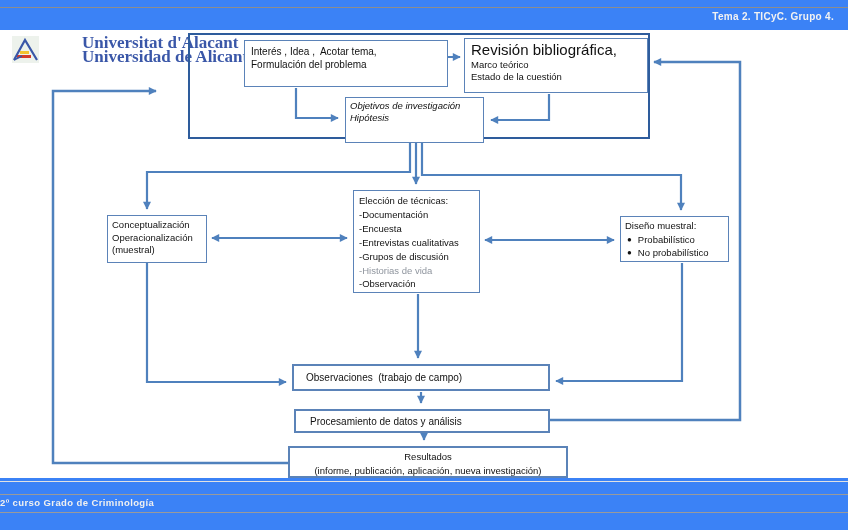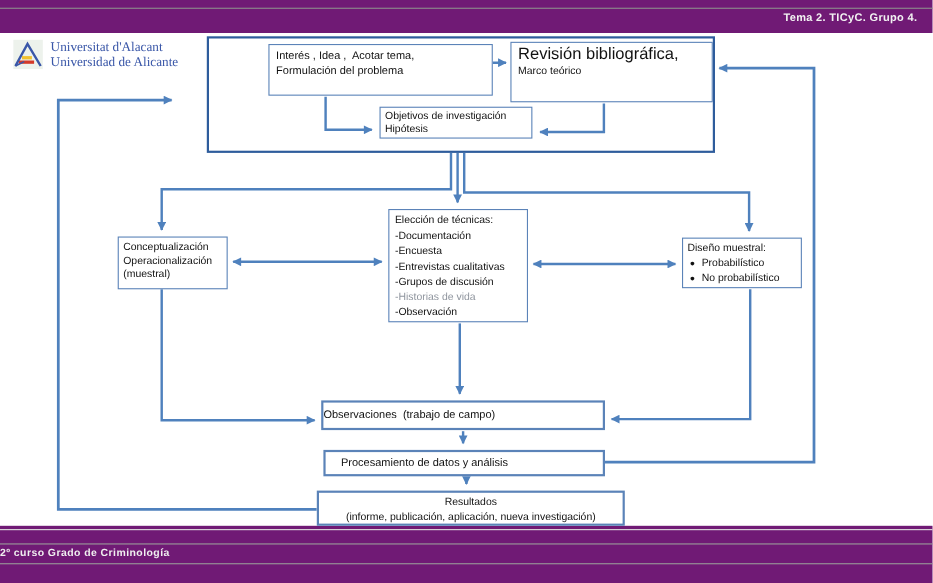--- a/index.html
+++ b/index.html
@@ -1,55 +1,55 @@
 <!DOCTYPE html>
 <html><head>
 <meta charset="utf-8">
 <style>
   html,body{margin:0;padding:0;background:#ffffff;}
   #page{position:relative;width:848px;height:530px;overflow:hidden;
         font-family:"Liberation Sans",sans-serif;background:#ffffff;}
 
   
-  .bar{position:absolute;left:0;width:848px;background:#701a75;}
+  .bar{position:absolute;left:0;width:848px;background:#3b82f6;}
   #top-bar{top:0;height:30px;}
   #bottom-bar{top:478px;height:52px;}
   .bar-line{position:absolute;left:0;width:848px;height:1px;background:#9a9a9a;}
   #top-bar .bar-line{top:7px;background:#8d8d8d;}
   .bl1{top:3px;background:#e2e2e2 !important;}
   .bl2{top:16px;}
   .bl3{top:34px;}
   #slide-title{position:absolute;top:11px;right:14px;color:#f2f2f2;
                font-size:10px;font-weight:700;letter-spacing:.3px;}
   #footer-text{position:absolute;top:19px;left:0;width:100%;text-align:left;
                color:#f0f0f0;font-size:9.5px;font-weight:600;letter-spacing:.4px;}
 
   
   #logo{position:absolute;top:36px;left:12px;display:flex;align-items:center;gap:7px;}
-  #logo-text{color:#3a57a8;font-family:"Liberation Serif",serif;font-size:12px;
-             font-weight:400;line-height:13.5px;white-space:nowrap;}
+  #logo-text{color:#3a57a8;font-family:"Liberation Serif",serif;font-size:17px;
+             font-weight:700;line-height:13.5px;white-space:nowrap;margin-left:36px;}
 
   
   .box{position:absolute;background:#ffffff;color:#111;z-index:2;box-sizing:border-box;
        font-size:9.5px;line-height:12px;}
   .thin{border:1.5px solid #5b83b8;}
   .thick{border:2px solid #5b83b8;}
   #box-group{left:188px;top:33px;width:462px;height:106px;border:2.5px solid #2e5c9c;
              background:transparent;z-index:1;}
   #box-interes{left:196px;top:40px;width:204px;height:47px;padding:4px 6px;font-size:10px;line-height:13px;margin-left:48px;}
   #box-revision{left:464px;top:38px;width:184px;height:55px;padding:1px 6px;}
   #box-revision .big{font-size:15px;line-height:19px;}
   #box-revision .small{font-size:9.5px;line-height:12px;}
-  #box-objetivos{left:345px;top:97px;width:139px;height:29px;padding:2px 4px;}
+  #box-objetivos{left:345px;top:97px;width:139px;height:46px;padding:2px 4px;font-style:italic;}
   #box-concept{left:107px;top:215px;width:100px;height:48px;padding:3px 4px;line-height:12.5px;}
   #box-tecnicas{left:353px;top:190px;width:127px;height:103px;padding:3px 5px;line-height:13.9px;}
   #box-muestral{left:620px;top:216px;width:109px;height:46px;padding:2px 4px;line-height:13.5px;}
   .bullet-row{display:flex;gap:6px;align-items:center;padding-left:2px;}
   .bullet{font-size:8px;line-height:13.5px;}
-  #box-observ{left:292px;top:364px;width:258px;height:27px;font-size:10px;line-height:24px;padding-left:0;}
+  #box-observ{left:292px;top:364px;width:258px;height:27px;font-size:10px;line-height:24px;padding-left:12px;}
   #box-proces{left:294px;top:409px;width:256px;height:24px;font-size:10px;line-height:21px;padding-left:14px;}
   #box-result{left:288px;top:446px;width:280px;height:32px;text-align:center;
               font-size:9.5px;line-height:14px;padding-top:2px;}
   .keep-space{white-space:pre;}
   .faded{color:#8f959e;}
 
   
   #connectors{position:absolute;left:0;top:0;z-index:1;pointer-events:none;}
 </style>
 </head>
@@ -119,20 +119,21 @@
   <div id="box-group" class="box"></div>
 
   <div id="box-interes" class="box thin">
     <div class="keep-space">Interés , Idea ,  Acotar tema,</div>
     <div>Formulación del problema</div>
   </div>
 
   <div id="box-revision" class="box thin">
     <div class="big">Revisión bibliográfica,</div>
     <div class="small">Marco teórico</div>
+    <div class="small">Estado de la cuestión</div>
   </div>
 
   <div id="box-objetivos" class="box thin">
     <div>Objetivos de investigación</div>
     <div>Hipótesis</div>
   </div>
 
   <div id="box-concept" class="box thin">
     <div>Conceptualización</div>
     <div>Operacionalización</div>

